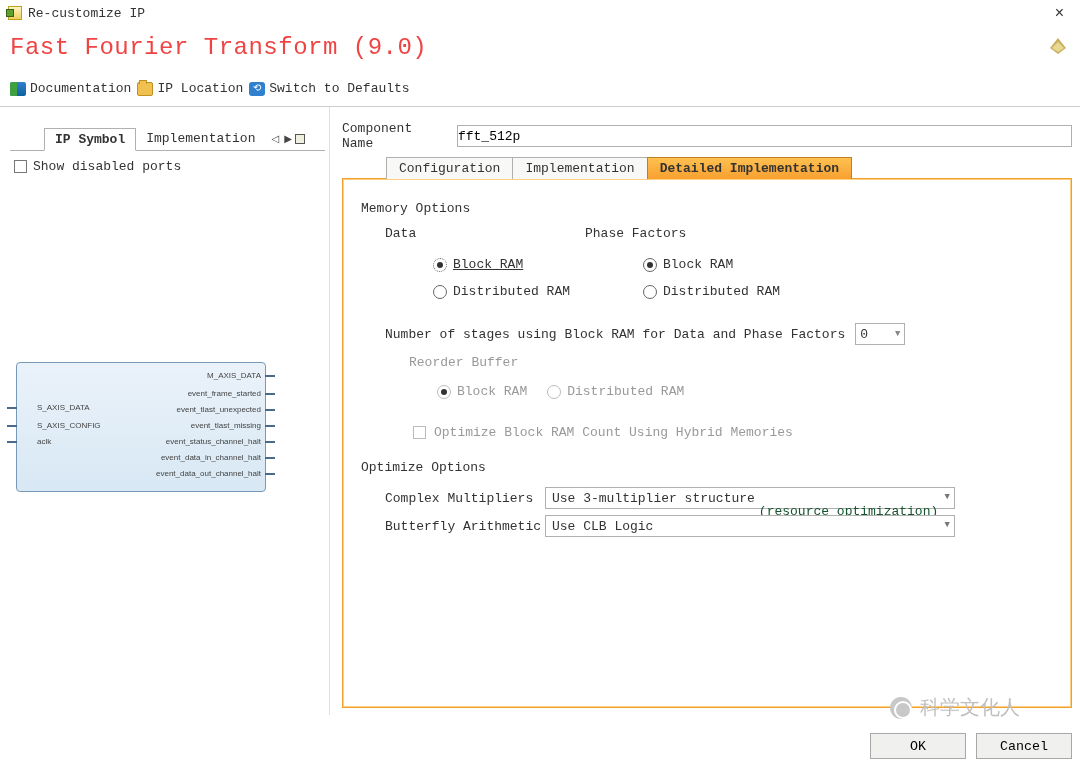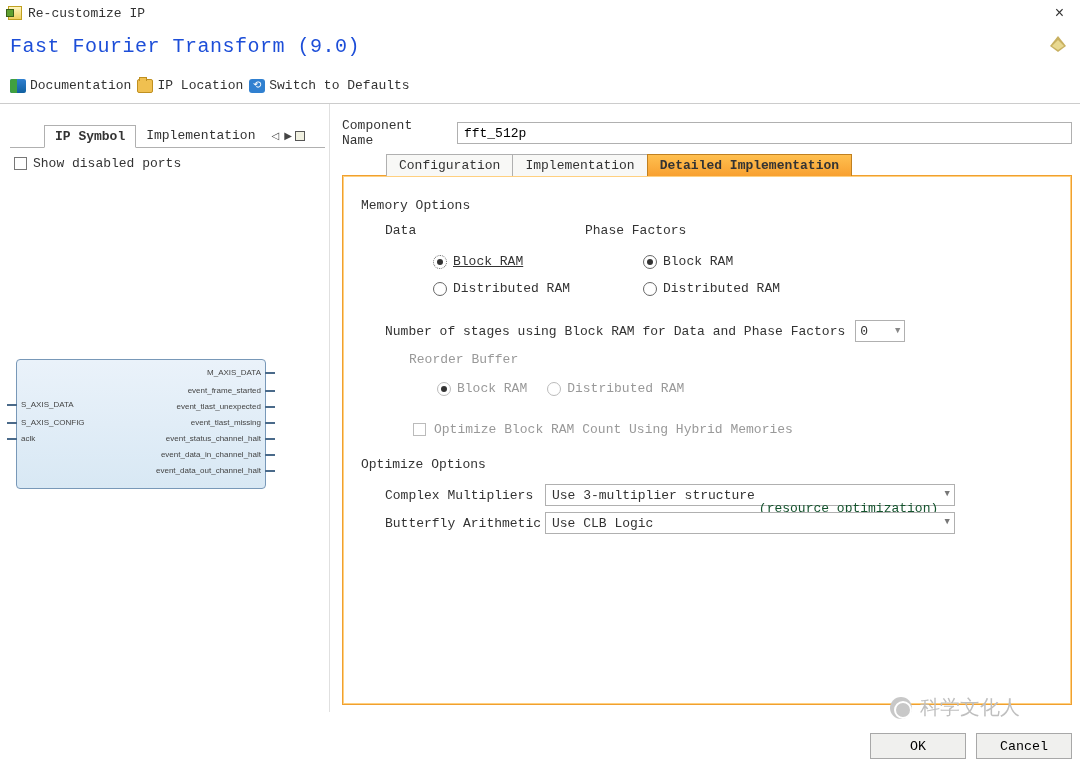--- a/index.html
+++ b/index.html
@@ -35,22 +35,22 @@
     font-family: sans-serif;
     padding: 0 8px;
     cursor: pointer;
   }
   .header {
     padding: 8px 10px 16px 10px;
     display:flex;
     align-items:center;
   }
   .header .title {
-    font-size: 20px;
-    color: #1d4ed8;
+    font-size: 24px;
+    color: #ef4444;
     letter-spacing: 0.5px;
   }
   .logo-right {
     margin-left:auto;
     width:24px; height:24px;
     position:relative;
   }
   .logo-right svg { width:24px; height:24px; }
   .toolbar {
     padding: 4px 10px 10px 10px;
@@ -106,35 +106,35 @@
     width: 250px;
     height: 130px;
     border: 1px solid #7898b8;
     background: linear-gradient(#eaf2fa,#d8e8f4);
     border-radius:4px;
     position:relative;
     font-size:8px;
     font-family: Arial, sans-serif;
     color:#444;
   }
-  .diagram .port-left { position:absolute; left:-10px; display:flex; align-items:center; gap:4px;}
+  .diagram .port-left { position:absolute; left:-10px; display:flex; align-items:center; gap:20px;}
   .diagram .port-left .stub { width:10px; height:2px; background:#4a6a8a;}
   .diagram .port-right { position:absolute; right:-10px; display:flex; align-items:center; gap:4px;}
   .diagram .port-right .stub { width:10px; height:2px; background:#4a6a8a;}
   .diagram .port-label { white-space:nowrap; }
   .right-panel {
     flex:1;
     padding: 6px 8px 8px 12px;
     min-width:0;
     position:relative;
   }
   .comp-row { display:flex; align-items:center; gap:10px; margin:8px 0 6px 0;}
   .comp-input {
     border:1px solid #b0b0b0;
-    padding:2px 6px;
+    padding:2px 0;
     font-family:inherit; font-size:13px;
     width: 640px;
     height:22px;
   }
   .rtabs-wrap { position:relative; }
   .rtabs {
     display:flex;
     padding-left: 44px;
     height:22px;
     position:relative;

